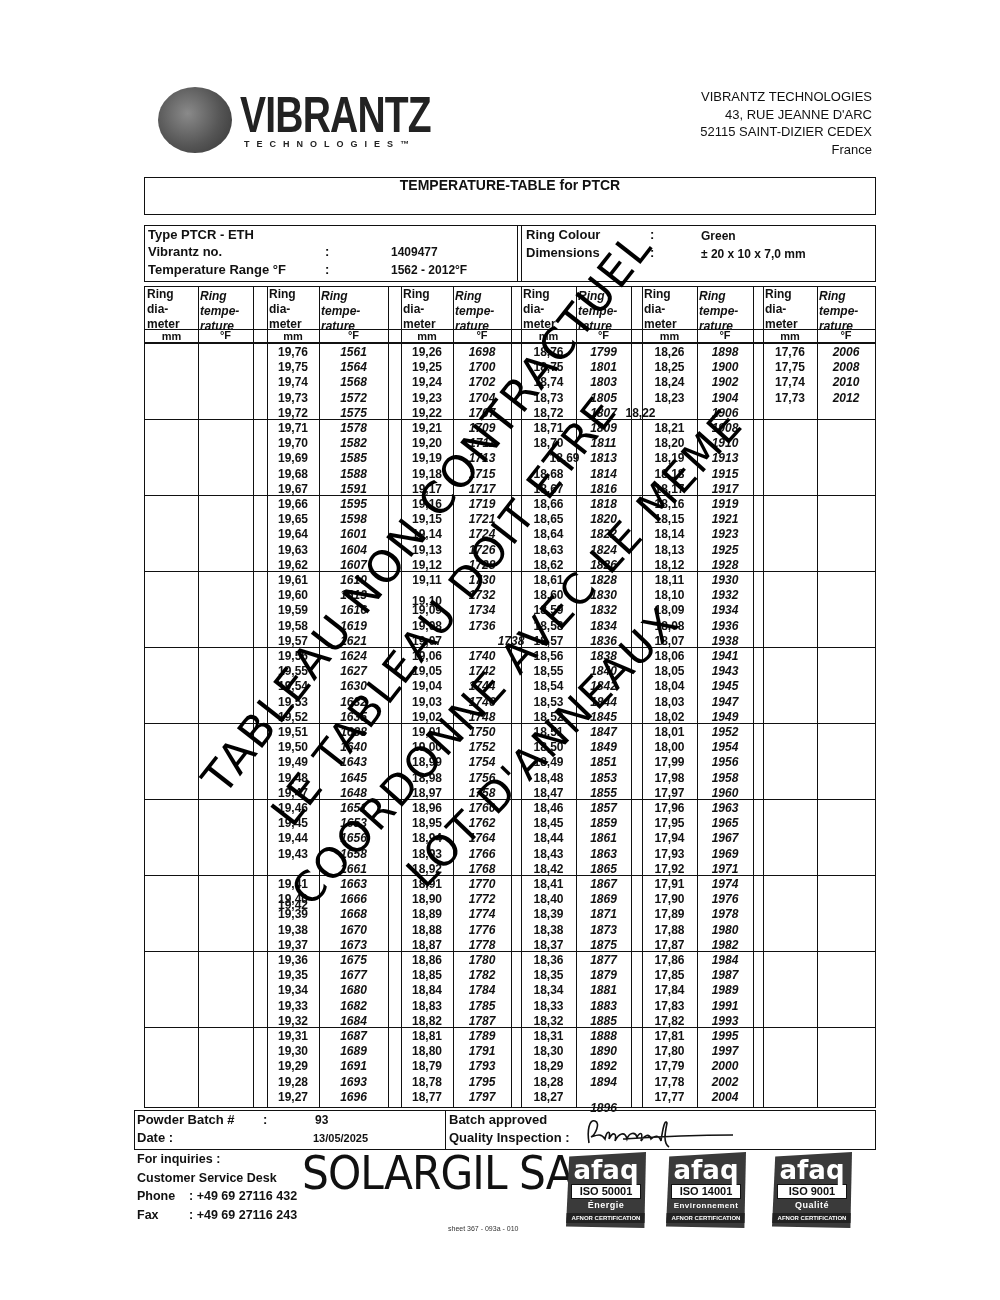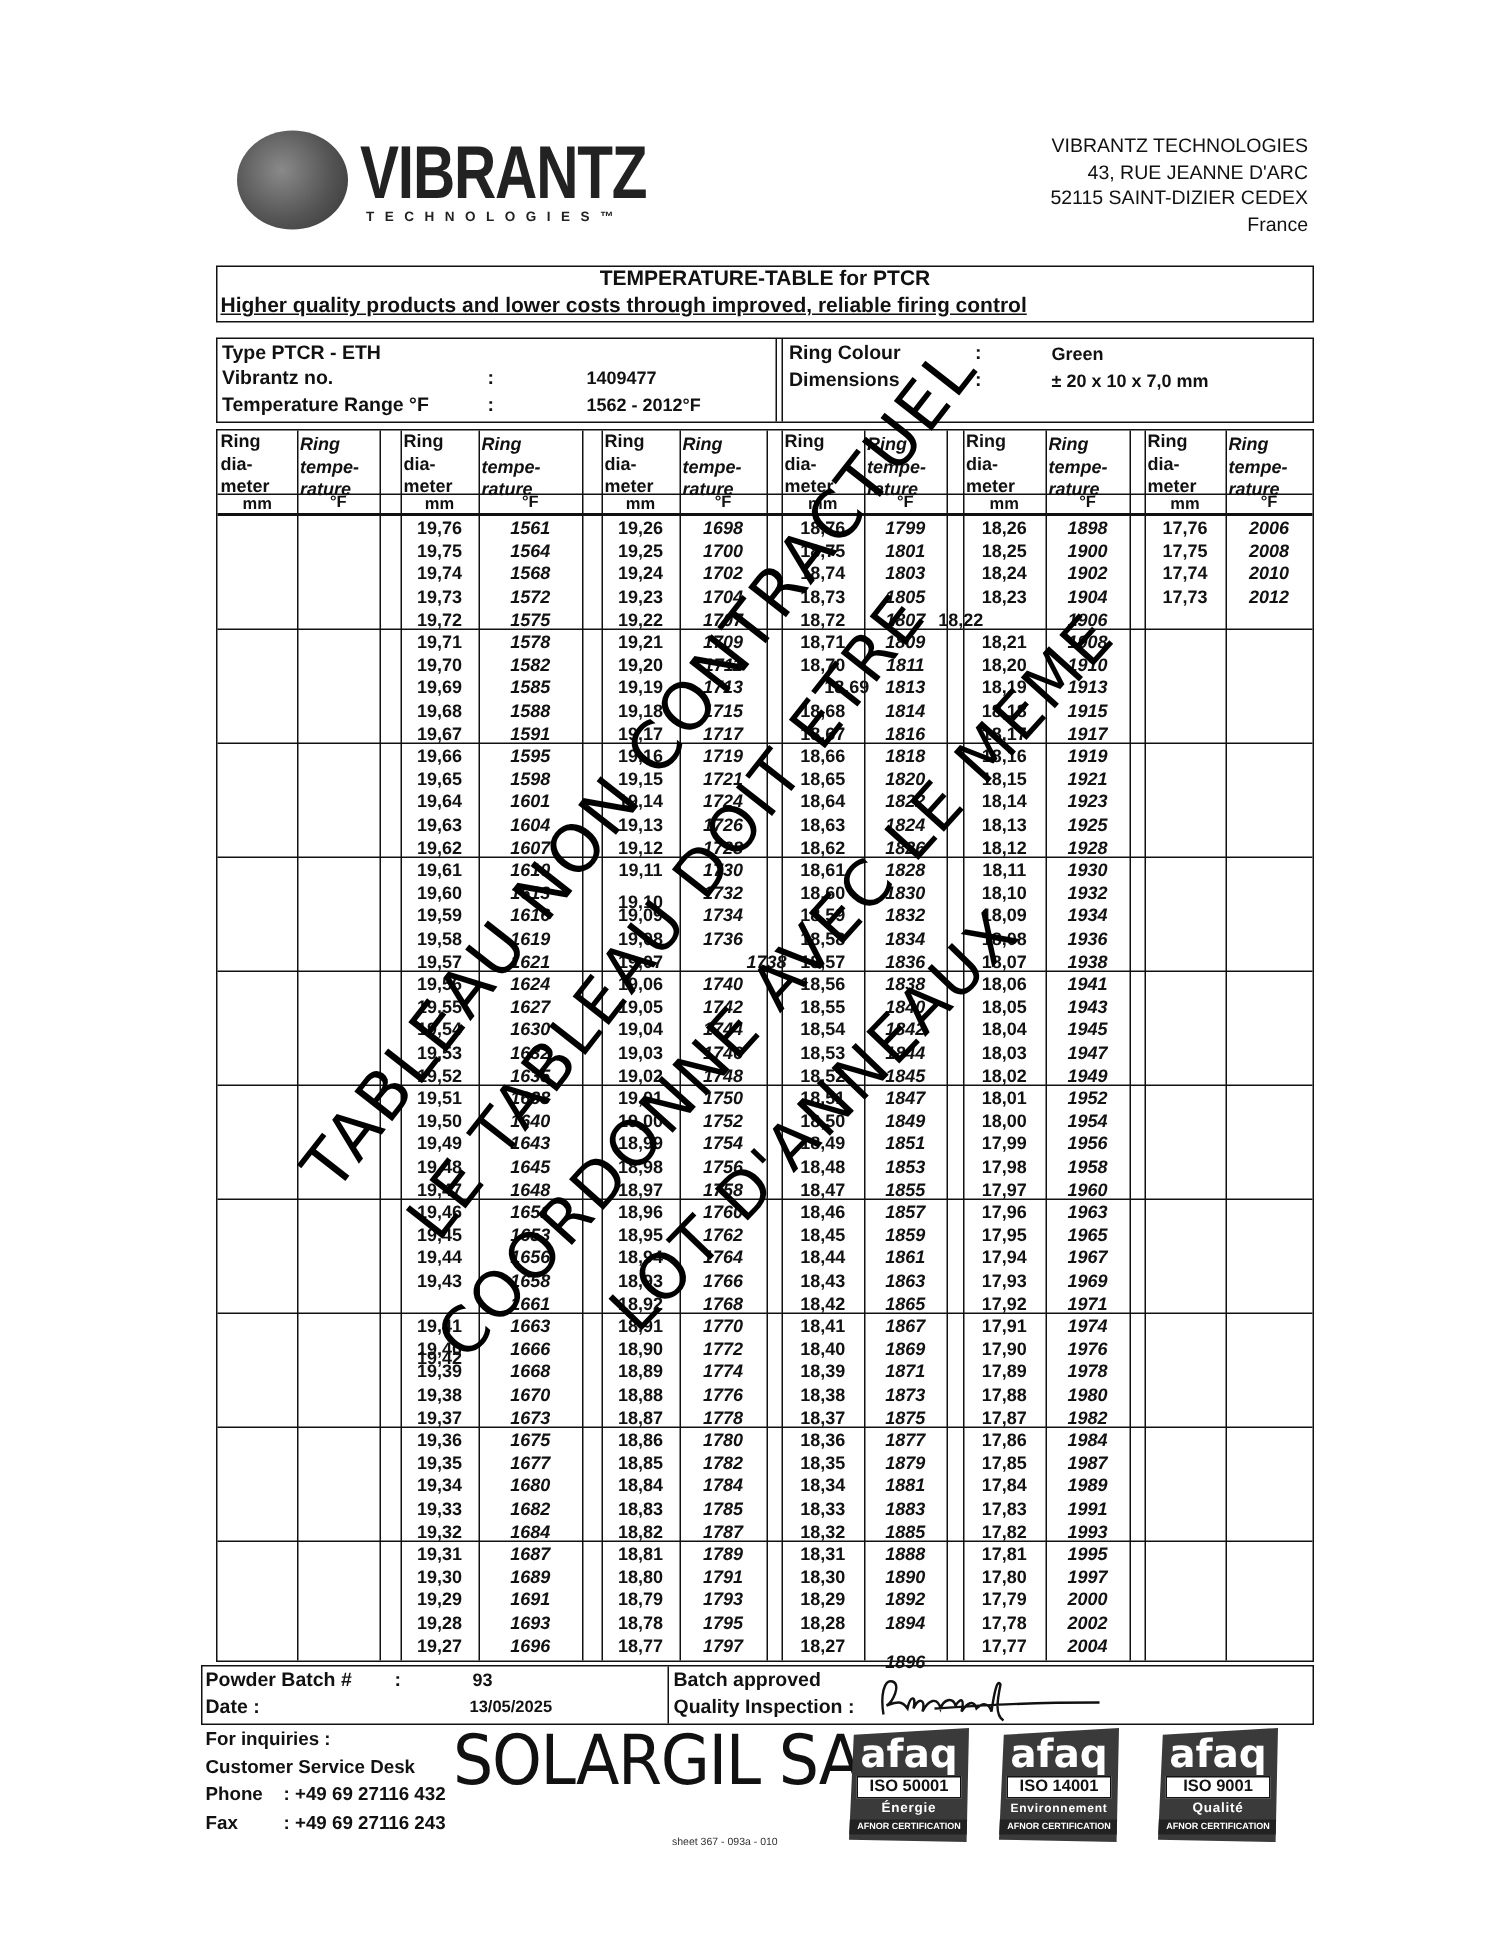--- a/index.html
+++ b/index.html
@@ -55,21 +55,20 @@
 <div class="abs logo-sub">TECHNOLOGIES™</div>
 <div class="abs addr">
   <div>VIBRANTZ TECHNOLOGIES</div>
   <div>43, RUE JEANNE D'ARC</div>
   <div>52115 SAINT-DIZIER CEDEX</div>
   <div>France</div>
 </div>
 
 <div class="abs titlebox">
   <div class="title1">TEMPERATURE-TABLE for PTCR</div>
-  <div class="title2">Higher quality products and lower costs through improved, reliable firing control</div>
 </div>
 
 <div class="abs infobox">
   <div class="info-left"></div>
   <div class="info-sep"></div>
   <div class="info-row" style="left:3px;top:1px;">Type PTCR - ETH</div>
   <div class="info-row" style="left:3px;top:18px;">Vibrantz no.</div>
   <div class="info-row" style="left:180px;top:18px;">:</div>
   <div class="info-row" style="left:246px;top:19px;font-size:12px;">1409477</div>
   <div class="info-row" style="left:3px;top:36px;">Temperature Range °F</div>

